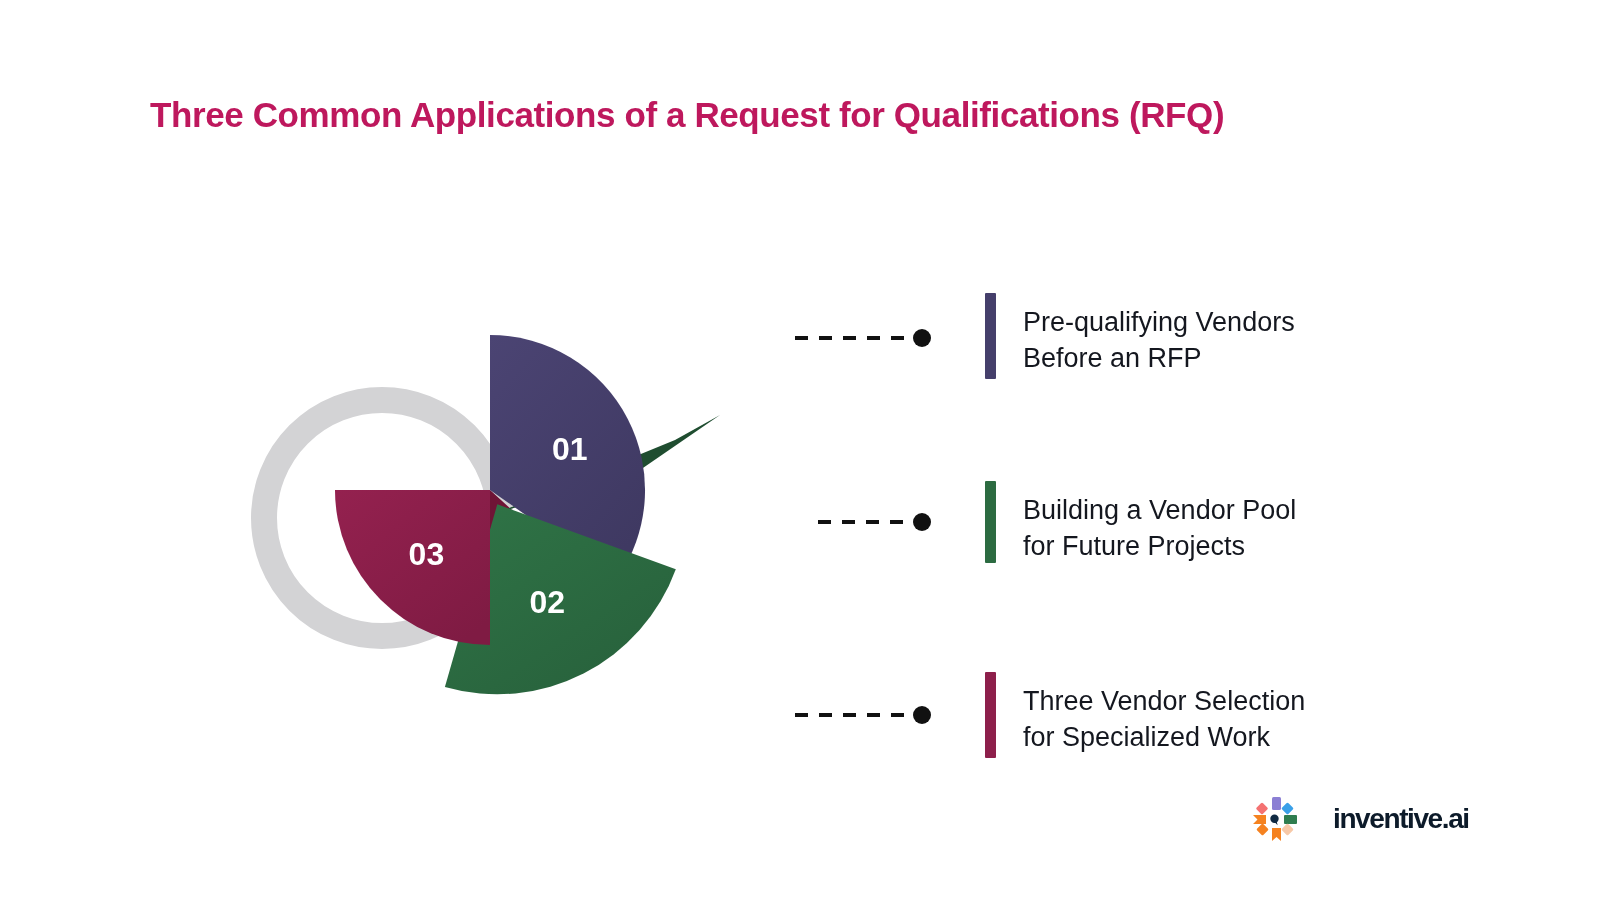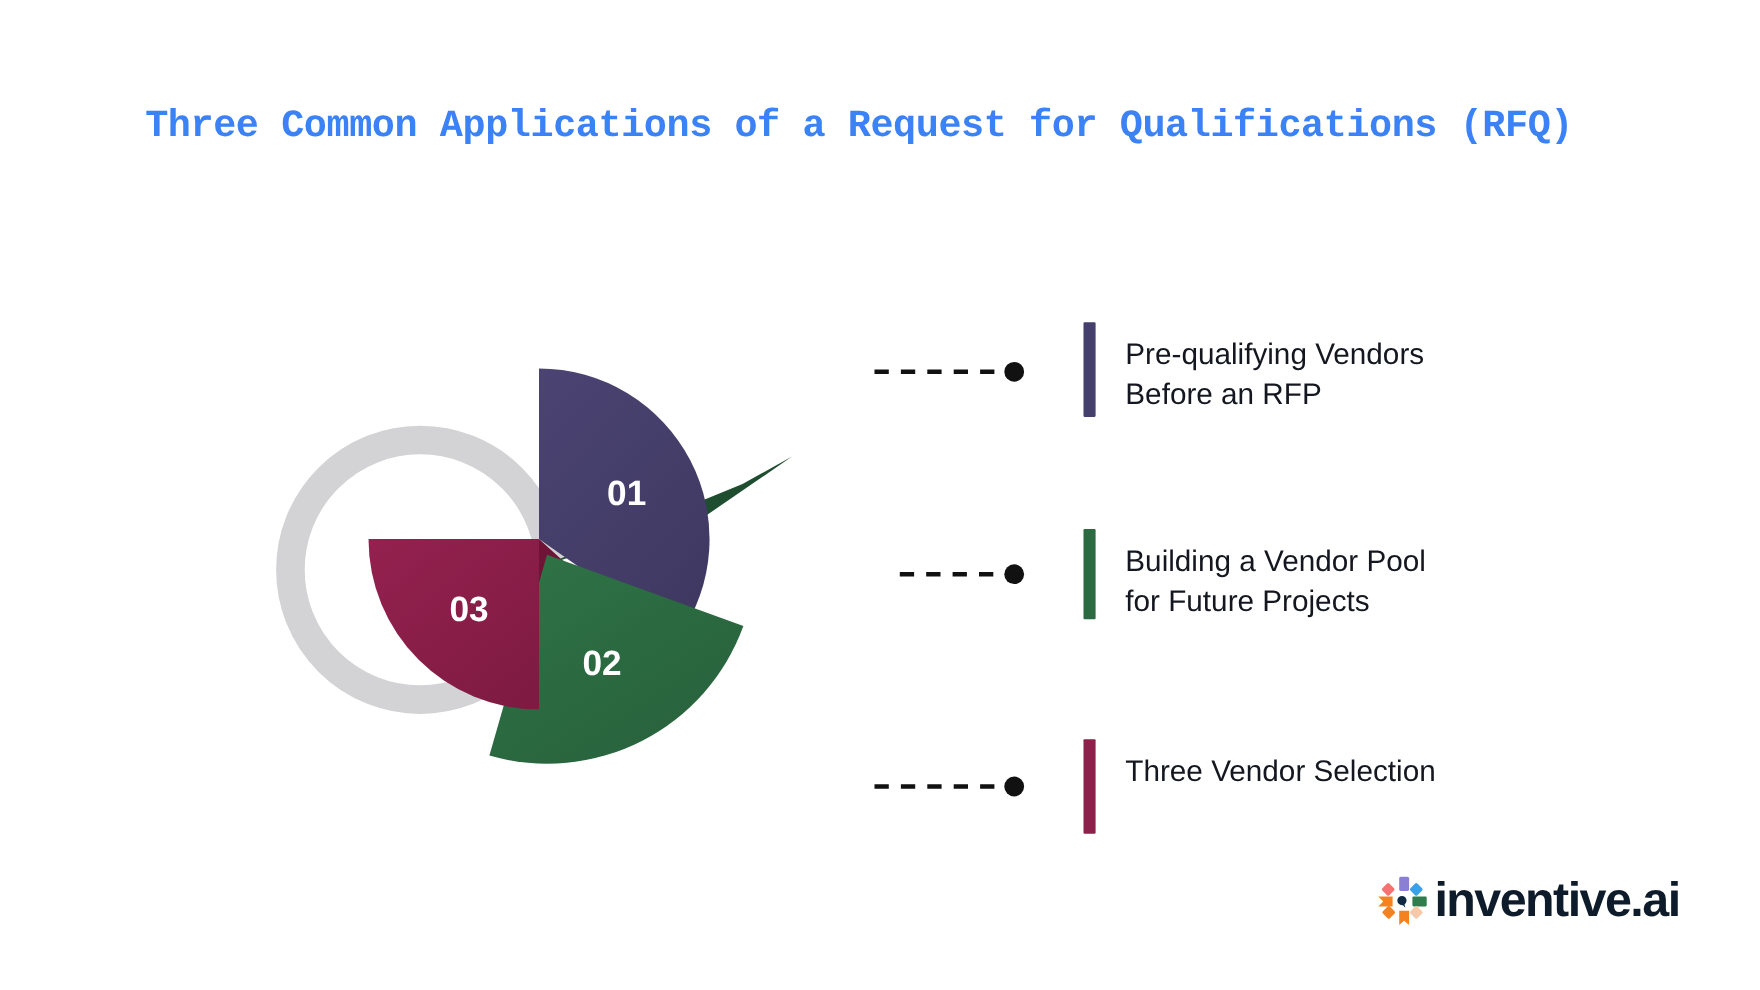--- a/index.html
+++ b/index.html
@@ -15,28 +15,28 @@
     position: relative;
     width: 1600px;
     height: 900px;
     background: #ffffff;
     overflow: hidden;
   }
 
   
   #title {
     position: absolute;
-    left: 132px;
+    left: 150px;
     top: 92px;
     width: 1320px;
-    font-family: Liberation Mono, monospace;
+    font-family: Liberation Sans, sans-serif;
     font-size: 35px;
     font-weight: bold;
     letter-spacing: -0.4px;
-    color: #3b82f6;
+    color: #be185d;
     line-height: 46px;
     white-space: nowrap;
   }
 
   
   #diagram {
     position: absolute;
     left: 0;
     top: 0;
     width: 1600px;
@@ -78,25 +78,26 @@
   #logo {
     position: absolute;
     left: 1252px;
     top: 796px;
     display: flex;
     align-items: center;
     gap: 6px;
   }
   #logo-wordmark {
     font-family: "Liberation Sans", sans-serif;
-    font-size: 44px;
+    font-size: 28px;
     font-weight: bold;
     letter-spacing: -1.4px;
     color: #0d1b2a;
     line-height: 44px;
+    margin-left: 29px;
   }
 </style>
 </head>
 <body>
 
 <div id="canvas">
 
   <div id="title">Three Common Applications of a Request for Qualifications (RFQ)</div>
 
   <svg id="diagram" viewBox="0 0 1600 900" width="1600" height="900" xmlns="http://www.w3.org/2000/svg">
@@ -161,20 +162,21 @@
     <div class="legend-text">
       <span class="l1">Building a Vendor Pool</span>
       <span class="l2">for Future Projects</span>
     </div>
   </div>
 
   <div class="legend-row" id="legend-row-2">
     <div class="legend-bar legend-bar-2" style="background:#8d1f4b"></div>
     <div class="legend-text">
       <span class="l1">Three Vendor Selection</span>
+      <span class="l2">for Specialized Work</span>
     </div>
   </div>
 
   <div id="logo">
     <svg width="46" height="46" viewBox="0 0 46 46" xmlns="http://www.w3.org/2000/svg">
 
       <rect x="20" y="1" width="9" height="13" rx="1.5" fill="#8b7fd4"></rect>
 
       <rect x="5.5" y="8" width="9" height="9" rx="1.5" fill="#f47272" transform="rotate(-45 10 12.5)"></rect>
 

